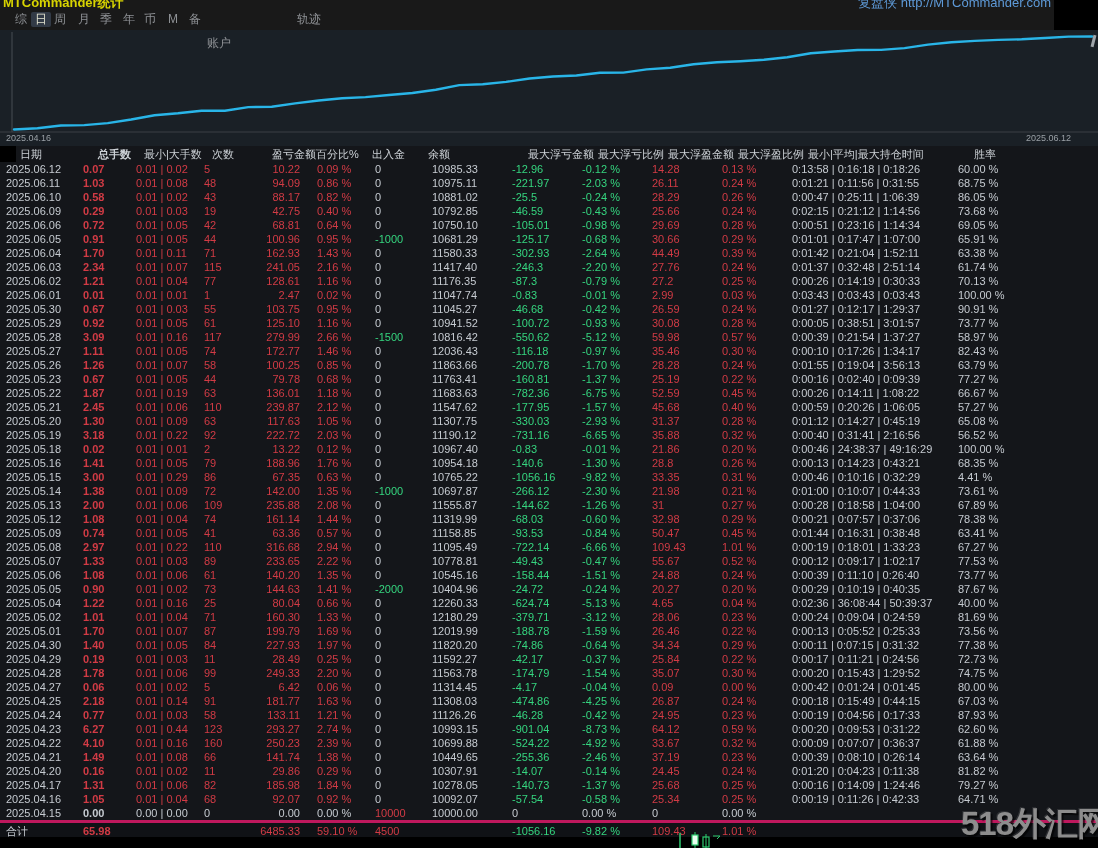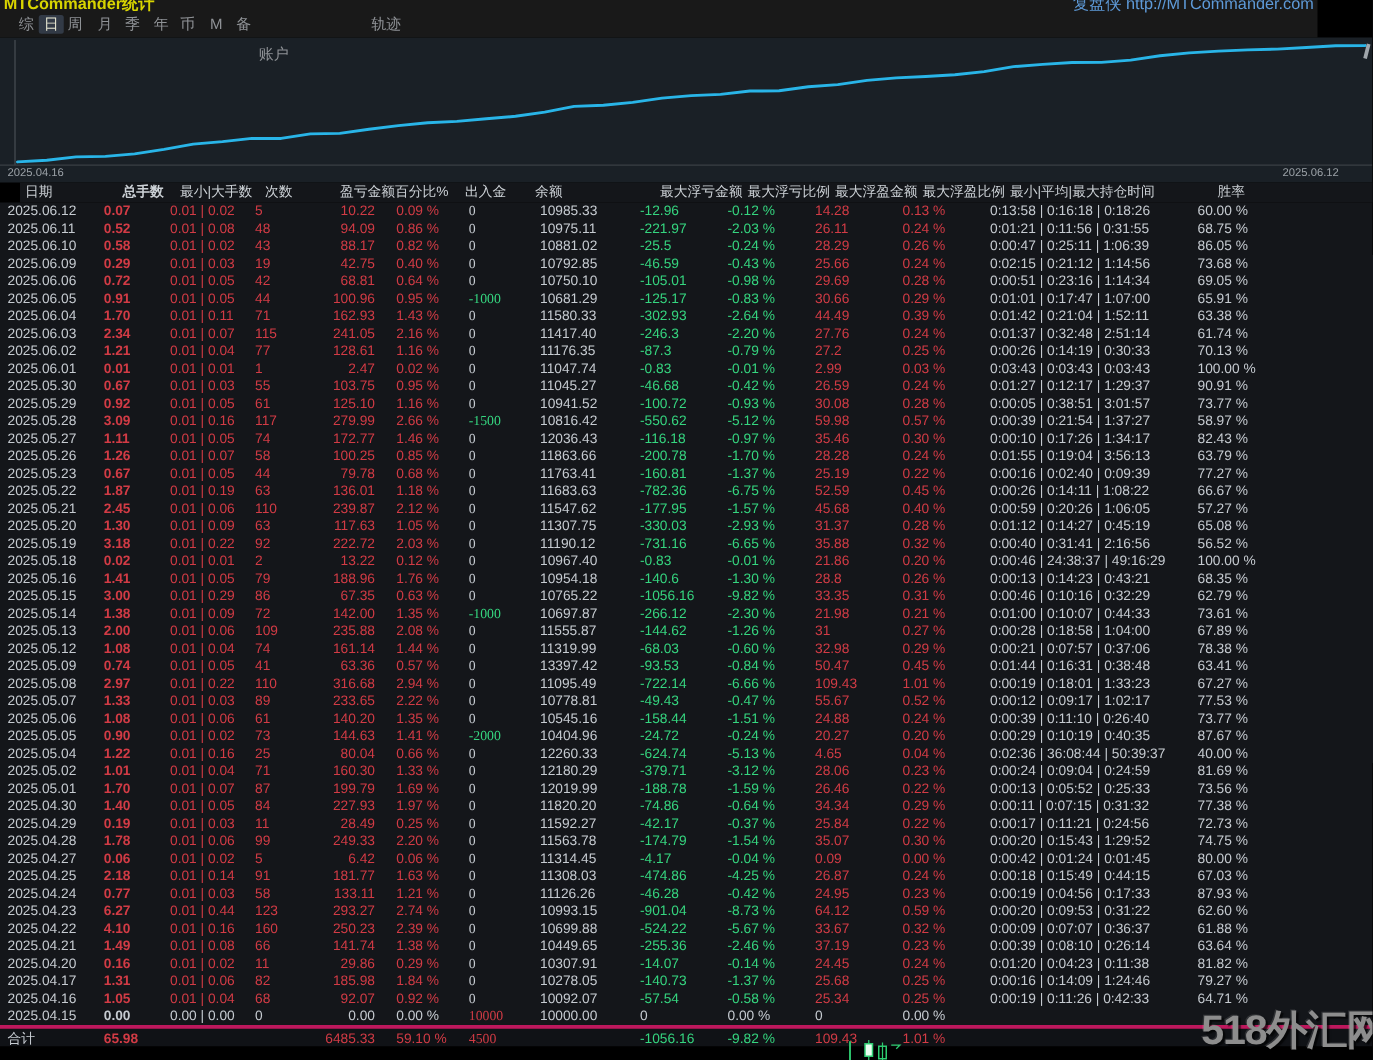--- a/index.html
+++ b/index.html
@@ -26,21 +26,21 @@
   .thead{position:absolute;left:16px;top:146px;height:16px;background:#14161a;}
   .thead .cell{font-size:11px;color:#ccd1d6;line-height:16px;}
   .tbody{position:absolute;left:0;top:162px;width:1098px;background:#14161a;}
   .trow{height:14px;}
   .cell{font-size:11px;line-height:14px;white-space:nowrap;overflow:visible;}
   .cell.c0{padding-left:6px;}
   .cell.c1{padding-left:1px;font-weight:bold;}
   .cell.c2,.cell.c3{padding-left:8px;}
   .cell.c4{padding-left:7px;text-align:right;}
   .cell.c5{padding-left:17px;}
-  .cell.c6{padding-left:19px;font-family:Liberation Serif, serif;}
+  .cell.c6{padding-left:19px;}
   .cell.c7{padding-left:20px;}
   .thead .cell{padding-left:0;}
   .thead .cell.c0{padding-left:4px;}
   .gray{color:#c6cbd1;}
   .red{color:#d23b45;}
   .green{color:#35d57f;}
   .total-row{position:absolute;left:0;top:820px;height:17px;background:#101216;
              border-top:3px solid #be185d;box-sizing:border-box;}
   .total-row .cell{line-height:16px;}
   
@@ -111,21 +111,21 @@
       <div class="cell c7 gray">10985.33</div>
       <div class="cell c8 green">-12.96</div>
       <div class="cell c9 green">-0.12 %</div>
       <div class="cell c10 red">14.28</div>
       <div class="cell c11 red">0.13 %</div>
       <div class="cell c12 gray">0:13:58 | 0:16:18 | 0:18:26</div>
       <div class="cell c13 gray">60.00 %</div>
     </div>
     <div class="trow grid-row">
       <div class="cell c0 gray">2025.06.11</div>
-      <div class="cell c1 red">0.52</div>
+      <div class="cell c1 red">1.03</div>
       <div class="cell c2 red">0.01 | 0.08</div>
       <div class="cell c3 red">48</div>
       <div class="cell c4 red">94.09</div>
       <div class="cell c5 red">0.86 %</div>
       <div class="cell c6 gray">0</div>
       <div class="cell c7 gray">10975.11</div>
       <div class="cell c8 green">-221.97</div>
       <div class="cell c9 green">-2.03 %</div>
       <div class="cell c10 red">26.11</div>
       <div class="cell c11 red">0.24 %</div>
@@ -183,21 +183,21 @@
     <div class="trow grid-row">
       <div class="cell c0 gray">2025.06.05</div>
       <div class="cell c1 red">0.91</div>
       <div class="cell c2 red">0.01 | 0.05</div>
       <div class="cell c3 red">44</div>
       <div class="cell c4 red">100.96</div>
       <div class="cell c5 red">0.95 %</div>
       <div class="cell c6 green">-1000</div>
       <div class="cell c7 gray">10681.29</div>
       <div class="cell c8 green">-125.17</div>
-      <div class="cell c9 green">-0.83 %</div>
+      <div class="cell c9 green">-0.68 %</div>
       <div class="cell c10 red">30.66</div>
       <div class="cell c11 red">0.29 %</div>
       <div class="cell c12 gray">0:01:01 | 0:17:47 | 1:07:00</div>
       <div class="cell c13 gray">65.91 %</div>
     </div>
     <div class="trow grid-row">
       <div class="cell c0 gray">2025.06.04</div>
       <div class="cell c1 red">1.70</div>
       <div class="cell c2 red">0.01 | 0.11</div>
       <div class="cell c3 red">71</div>
@@ -459,21 +459,21 @@
       <div class="cell c3 red">86</div>
       <div class="cell c4 red">67.35</div>
       <div class="cell c5 red">0.63 %</div>
       <div class="cell c6 gray">0</div>
       <div class="cell c7 gray">10765.22</div>
       <div class="cell c8 green">-1056.16</div>
       <div class="cell c9 green">-9.82 %</div>
       <div class="cell c10 red">33.35</div>
       <div class="cell c11 red">0.31 %</div>
       <div class="cell c12 gray">0:00:46 | 0:10:16 | 0:32:29</div>
-      <div class="cell c13 gray">62.79 %</div>
+      <div class="cell c13 gray">4.41 %</div>
     </div>
     <div class="trow grid-row">
       <div class="cell c0 gray">2025.05.14</div>
       <div class="cell c1 red">1.38</div>
       <div class="cell c2 red">0.01 | 0.09</div>
       <div class="cell c3 red">72</div>
       <div class="cell c4 red">142.00</div>
       <div class="cell c5 red">1.35 %</div>
       <div class="cell c6 green">-1000</div>
       <div class="cell c7 gray">10697.87</div>
@@ -517,21 +517,21 @@
       <div class="cell c13 gray">78.38 %</div>
     </div>
     <div class="trow grid-row">
       <div class="cell c0 gray">2025.05.09</div>
       <div class="cell c1 red">0.74</div>
       <div class="cell c2 red">0.01 | 0.05</div>
       <div class="cell c3 red">41</div>
       <div class="cell c4 red">63.36</div>
       <div class="cell c5 red">0.57 %</div>
       <div class="cell c6 gray">0</div>
-      <div class="cell c7 gray">13397.42</div>
+      <div class="cell c7 gray">11158.85</div>
       <div class="cell c8 green">-93.53</div>
       <div class="cell c9 green">-0.84 %</div>
       <div class="cell c10 red">50.47</div>
       <div class="cell c11 red">0.45 %</div>
       <div class="cell c12 gray">0:01:44 | 0:16:31 | 0:38:48</div>
       <div class="cell c13 gray">63.41 %</div>
     </div>
     <div class="trow grid-row">
       <div class="cell c0 gray">2025.05.08</div>
       <div class="cell c1 red">2.97</div>
@@ -759,21 +759,21 @@
     <div class="trow grid-row">
       <div class="cell c0 gray">2025.04.22</div>
       <div class="cell c1 red">4.10</div>
       <div class="cell c2 red">0.01 | 0.16</div>
       <div class="cell c3 red">160</div>
       <div class="cell c4 red">250.23</div>
       <div class="cell c5 red">2.39 %</div>
       <div class="cell c6 gray">0</div>
       <div class="cell c7 gray">10699.88</div>
       <div class="cell c8 green">-524.22</div>
-      <div class="cell c9 green">-5.67 %</div>
+      <div class="cell c9 green">-4.92 %</div>
       <div class="cell c10 red">33.67</div>
       <div class="cell c11 red">0.32 %</div>
       <div class="cell c12 gray">0:00:09 | 0:07:07 | 0:36:37</div>
       <div class="cell c13 gray">61.88 %</div>
     </div>
     <div class="trow grid-row">
       <div class="cell c0 gray">2025.04.21</div>
       <div class="cell c1 red">1.49</div>
       <div class="cell c2 red">0.01 | 0.08</div>
       <div class="cell c3 red">66</div>

